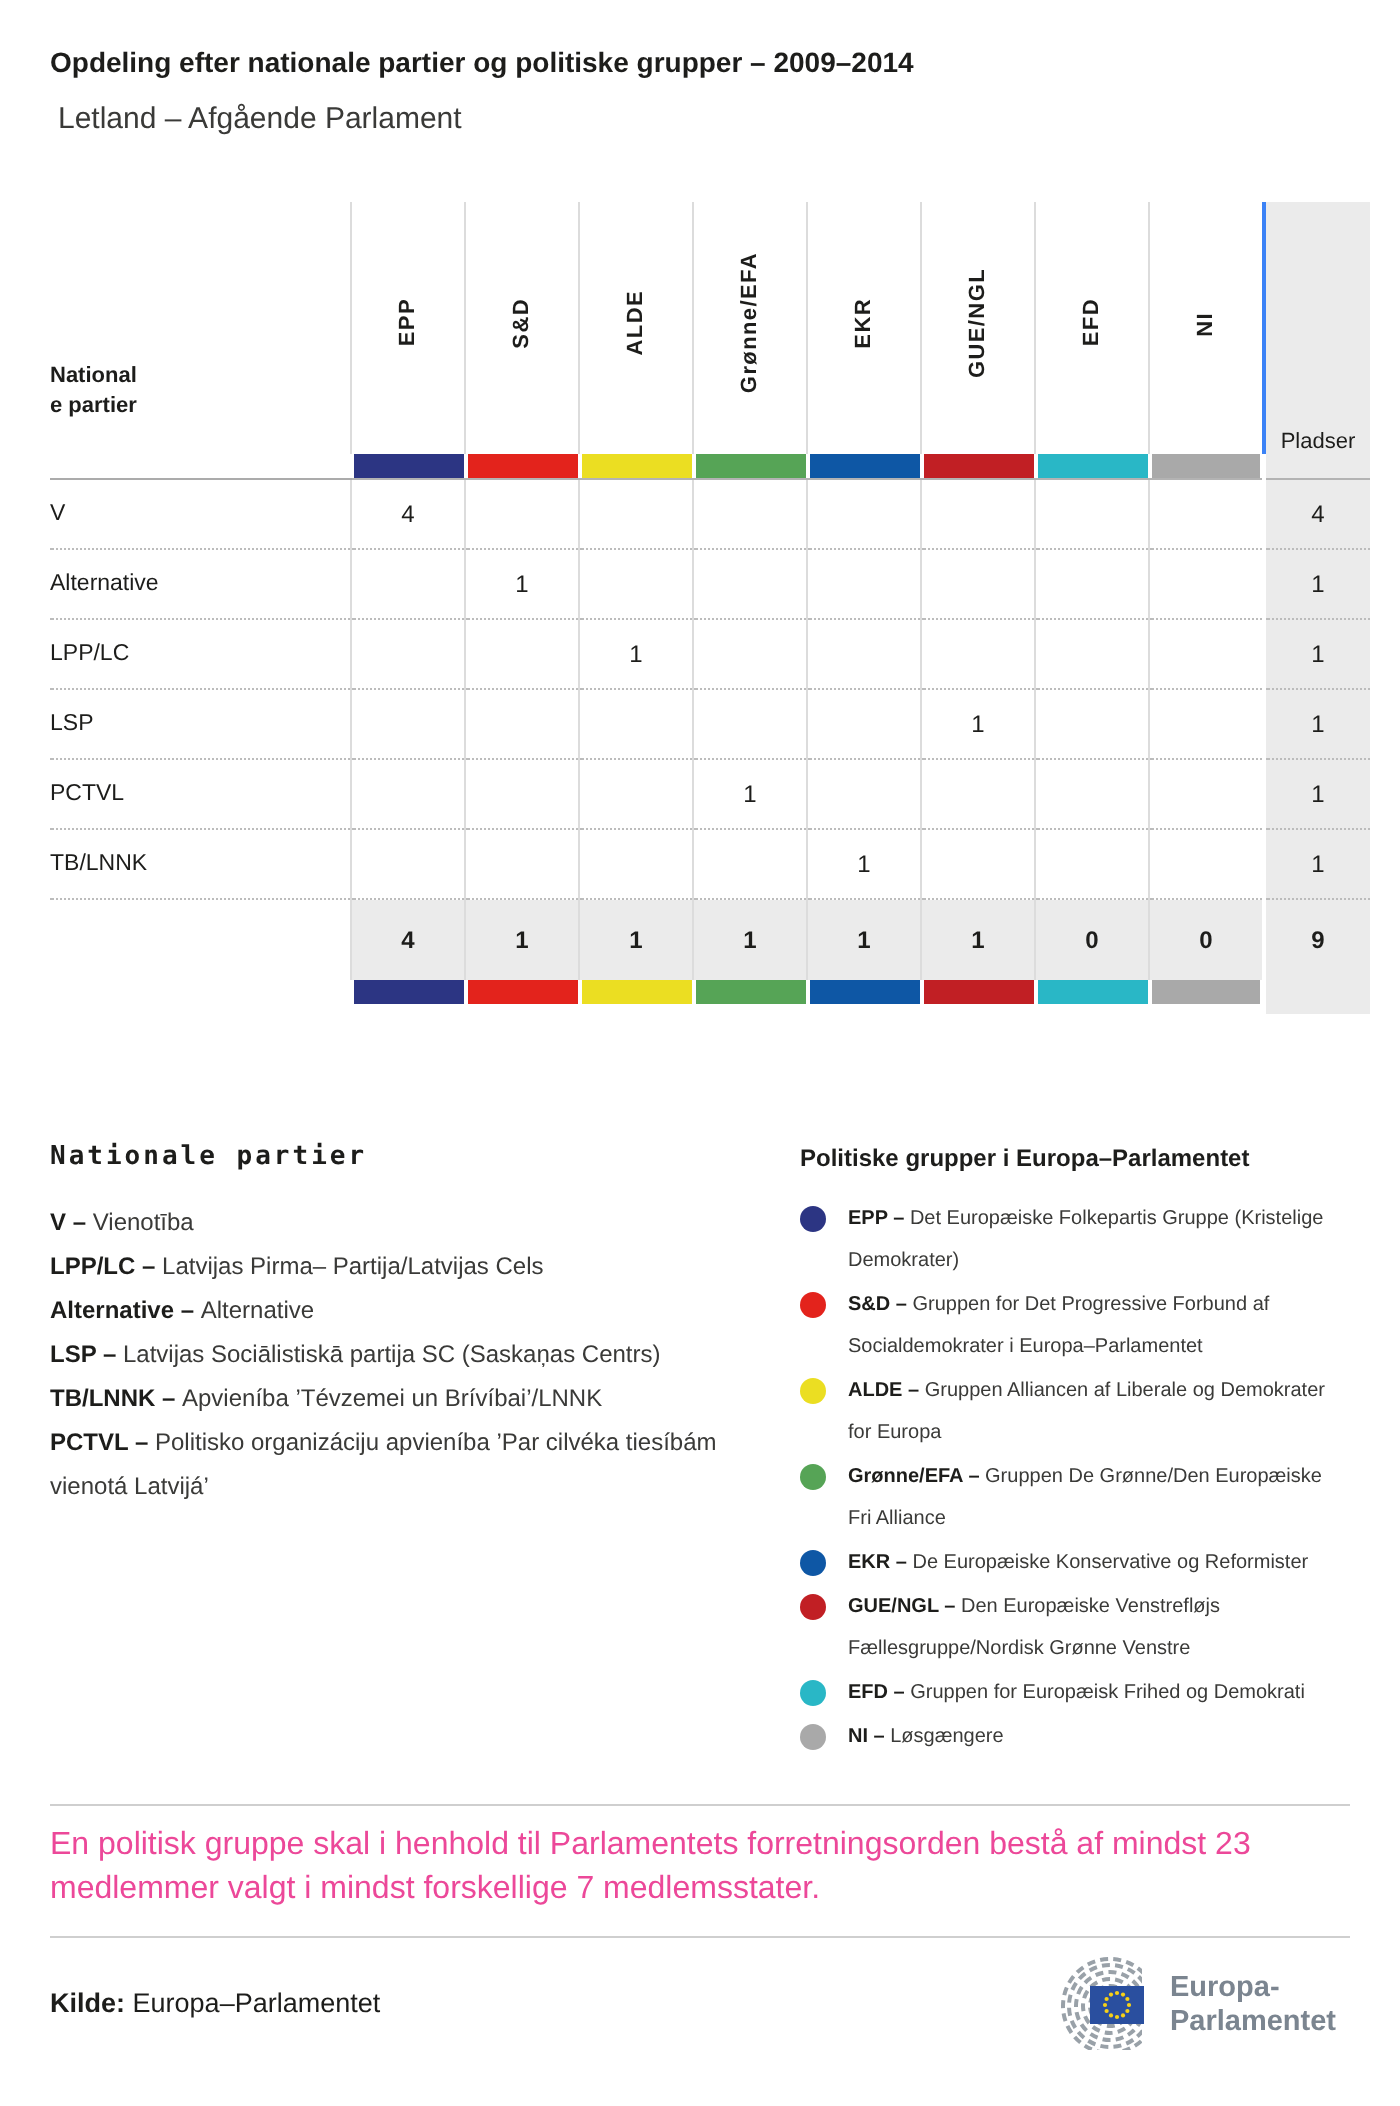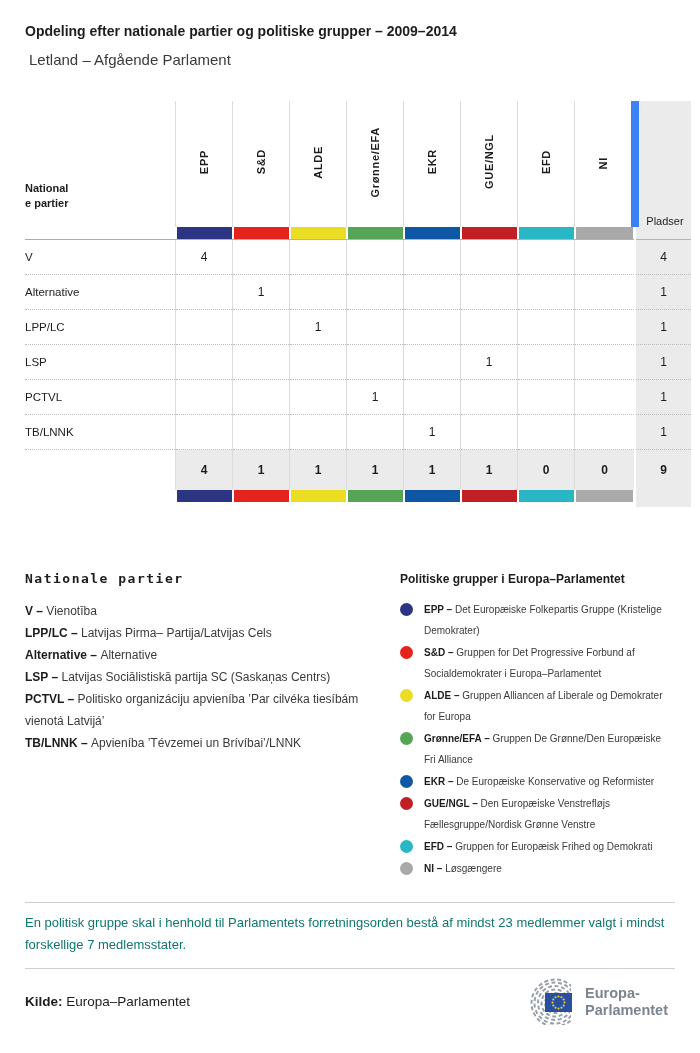--- a/index.html
+++ b/index.html
@@ -14,21 +14,21 @@
 
   
   table.seats{border-collapse:collapse;table-layout:fixed;width:650px;margin-top:32px;}
   table.seats td,table.seats th{padding:0;font-weight:normal;}
   .group-head{height:126px;text-align:center;vertical-align:middle;border-left:1px solid #dcdcdc;background:#fff;}
   .vhead{display:inline-block;writing-mode:vertical-rl;transform:rotate(180deg);
          font-weight:bold;font-size:11px;letter-spacing:0.7px;white-space:nowrap;color:#1d1d1b;}
   .rowhead-cell{vertical-align:bottom;text-align:left;}
   .rowhead-line{font-size:11px;font-weight:bold;line-height:15px;}
   .rowhead-cell .pad{padding-bottom:16px;}
-  .pladser-head{background:#ebebeb;border-left:8px solid #3b82f6;vertical-align:bottom;text-align:center;
+  .pladser-head{background:#ebebeb;border-left:2px solid #3b82f6;vertical-align:bottom;text-align:center;
                 font-size:11px;font-weight:bold;padding-bottom:16px;}
   .bar-cell{height:12px;vertical-align:top;}
   .bar{height:12px;margin:0 1px;}
   .hdr-underline{border-bottom:1px solid #ababab;}
   tbody td{height:34px;font-size:12px;text-align:center;border-top:1px dotted #bcbcbc;}
   tbody tr.first td{border-top:1px solid #b3b3b3;}
   td.seat-cell{border-left:1px solid #dcdcdc;}
   td.party-name{text-align:left;font-weight:bold;font-size:11.5px;}
   td.pladser-val{background:#ebebeb;border-left:2px solid #fff;font-weight:bold;}
   tr.totals td{height:40px;font-weight:bold;}
@@ -47,21 +47,21 @@
   .party-item{font-size:12px;line-height:22px;color:#3a3a38;}
   .party-item b{color:#1d1d1b;}
   .group-item{display:flex;align-items:flex-start;font-size:10px;line-height:21px;color:#3a3a38;margin-bottom:1px;}
   .group-item b{color:#1d1d1b;}
   .dot{width:13px;height:13px;border-radius:50%;flex:0 0 13px;margin:4px 11px 0 0;}
   .group-text{width:249px;}
 
   
   .rule{border-top:1px solid #cfcfcf;margin:0 25px;}
   .rule.r1{margin-top:22px;}
-  .note{padding:9px 25px 10px 25px;font-size:13px;line-height:22px;color:#0f766e;}
+  .note{padding:9px 25px 10px 25px;font-size:16px;line-height:22px;color:#ec4899;}
   .rule.r2{margin-top:2px;}
   .source-row{display:flex;justify-content:space-between;align-items:center;padding:8px 25px 0 25px;}
   .source{font-size:13.5px;}
   .source b{font-size:13.5px;}
   .ep-logo{display:block;}
 </style>
 </head>
 <body>
 
 <div class="content">
@@ -233,22 +233,22 @@
   </table>
 
   <div class="legend">
     <div class="legend-left">
       <h3>Nationale partier</h3>
       <div>
           <div class="party-item"><b>V – </b>Vienotība</div>
           <div class="party-item"><b>LPP/LC – </b>Latvijas Pirma– Partija/Latvijas Cels</div>
           <div class="party-item"><b>Alternative – </b>Alternative</div>
           <div class="party-item"><b>LSP – </b>Latvijas Sociālistiskā partija SC (Saskaņas Centrs)</div>
+          <div class="party-item"><b>TB/LNNK – </b>Apvieníba ’Tévzemei un Brívíbai’/LNNK</div>
           <div class="party-item"><b>PCTVL – </b>Politisko organizáciju apvieníba ’Par cilvéka tiesíbám vienotá Latvijá’</div>
-          <div class="party-item"><b>TB/LNNK – </b>Apvieníba ’Tévzemei un Brívíbai’/LNNK</div>
         </div>
     </div>
     <div class="legend-right">
       <h3>Politiske grupper i Europa–Parlamentet</h3>
       <div>
           <div class="group-item">
             <span class="dot" style="background: rgb(44, 53, 131);"></span>
             <span class="group-text"><b>EPP – </b>Det Europæiske Folkepartis Gruppe (Kristelige Demokrater)</span>
           </div>
           <div class="group-item">

